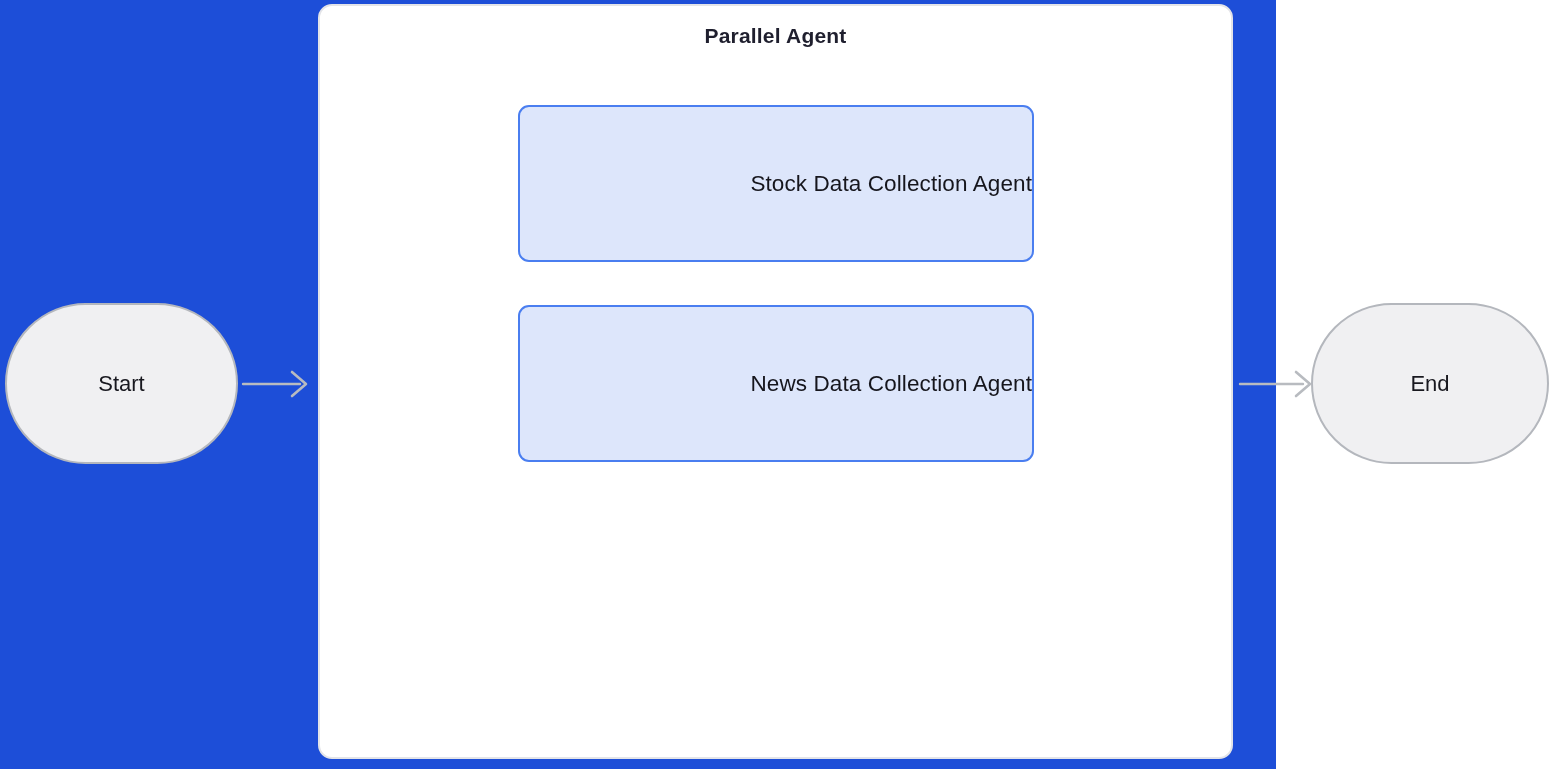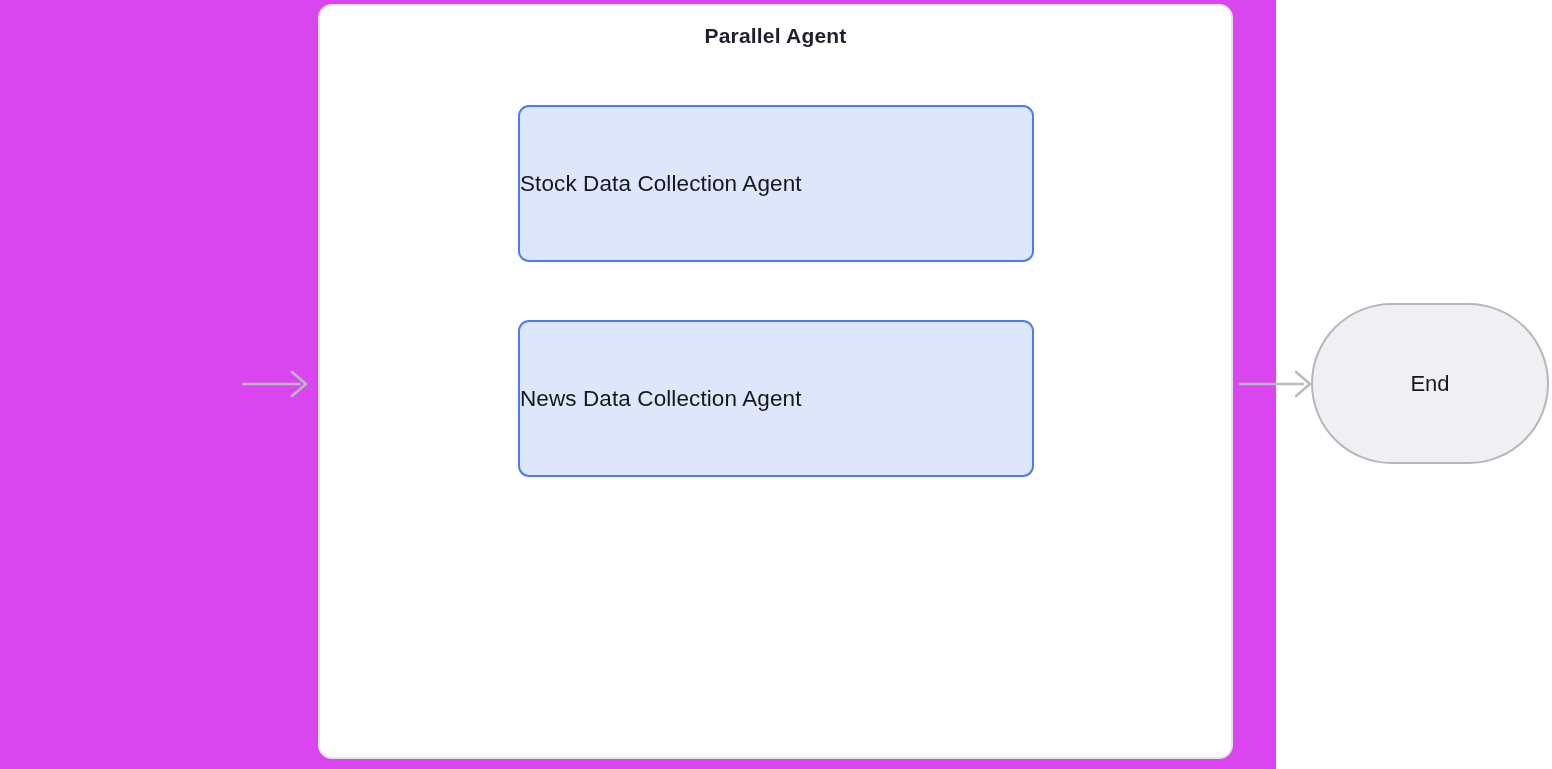--- a/index.html
+++ b/index.html
@@ -11,21 +11,21 @@
   body {
     font-family: "Liberation Sans", "DejaVu Sans", sans-serif;
     width: 1552px;
     height: 769px;
     overflow: hidden;
   }
   #stage {
     position: relative;
     width: 1276px;
     height: 769px;
-    background: #d946ef;
+    background: #1d4ed8;
   }
   #edges {
     position: absolute;
     left: 0;
     top: 0;
     width: 1552px;
     height: 769px;
     pointer-events: none;
   }
 
@@ -85,27 +85,27 @@
     position: absolute;
     left: 518px;
     width: 516px;
     height: 157px;
     background: #dde6fb;
     border: 2.5px solid #4a7ef0;
     border-radius: 11px;
     box-sizing: border-box;
     display: flex;
     align-items: center;
-    justify-content: flex-start;
+    justify-content: flex-end;
     color: #16161d;
     font-size: 22.5px;
     letter-spacing: 0.1px;
   }
   #agent-box-0 { top: 105px; }
-  #agent-box-1 { top: 320px; }
+  #agent-box-1 { top: 305px; }
   #agent-box-2 { top: 505px; }
 
   .edge-path {
     fill: none;
     stroke: #b8bbc0;
     stroke-width: 2.4;
     stroke-linecap: round;
     stroke-linejoin: round;
   }
   .arrow-head {
@@ -147,20 +147,23 @@
     <polyline class="arrow-head" points="1208,372 1222,384 1208,396"></polyline>
 
     <path class="edge-path" d="M 1240 384 L 1303 384"></path>
     <polyline class="arrow-head" points="1296,372 1310,384 1296,396"></polyline>
   </svg>
 
   <div class="subgraph">
     <div class="subgraph-title">Parallel Agent</div>
   </div>
 
+  <div class="stadium" id="node-start">
+    <span>Start</span>
+  </div>
 
   <div class="stadium" id="node-end">
     <span>End</span>
   </div>
 
   <div class="agent-box" id="agent-box-0">
     <span>Stock Data Collection Agent</span>
   </div>
 
   <div class="agent-box" id="agent-box-1">

